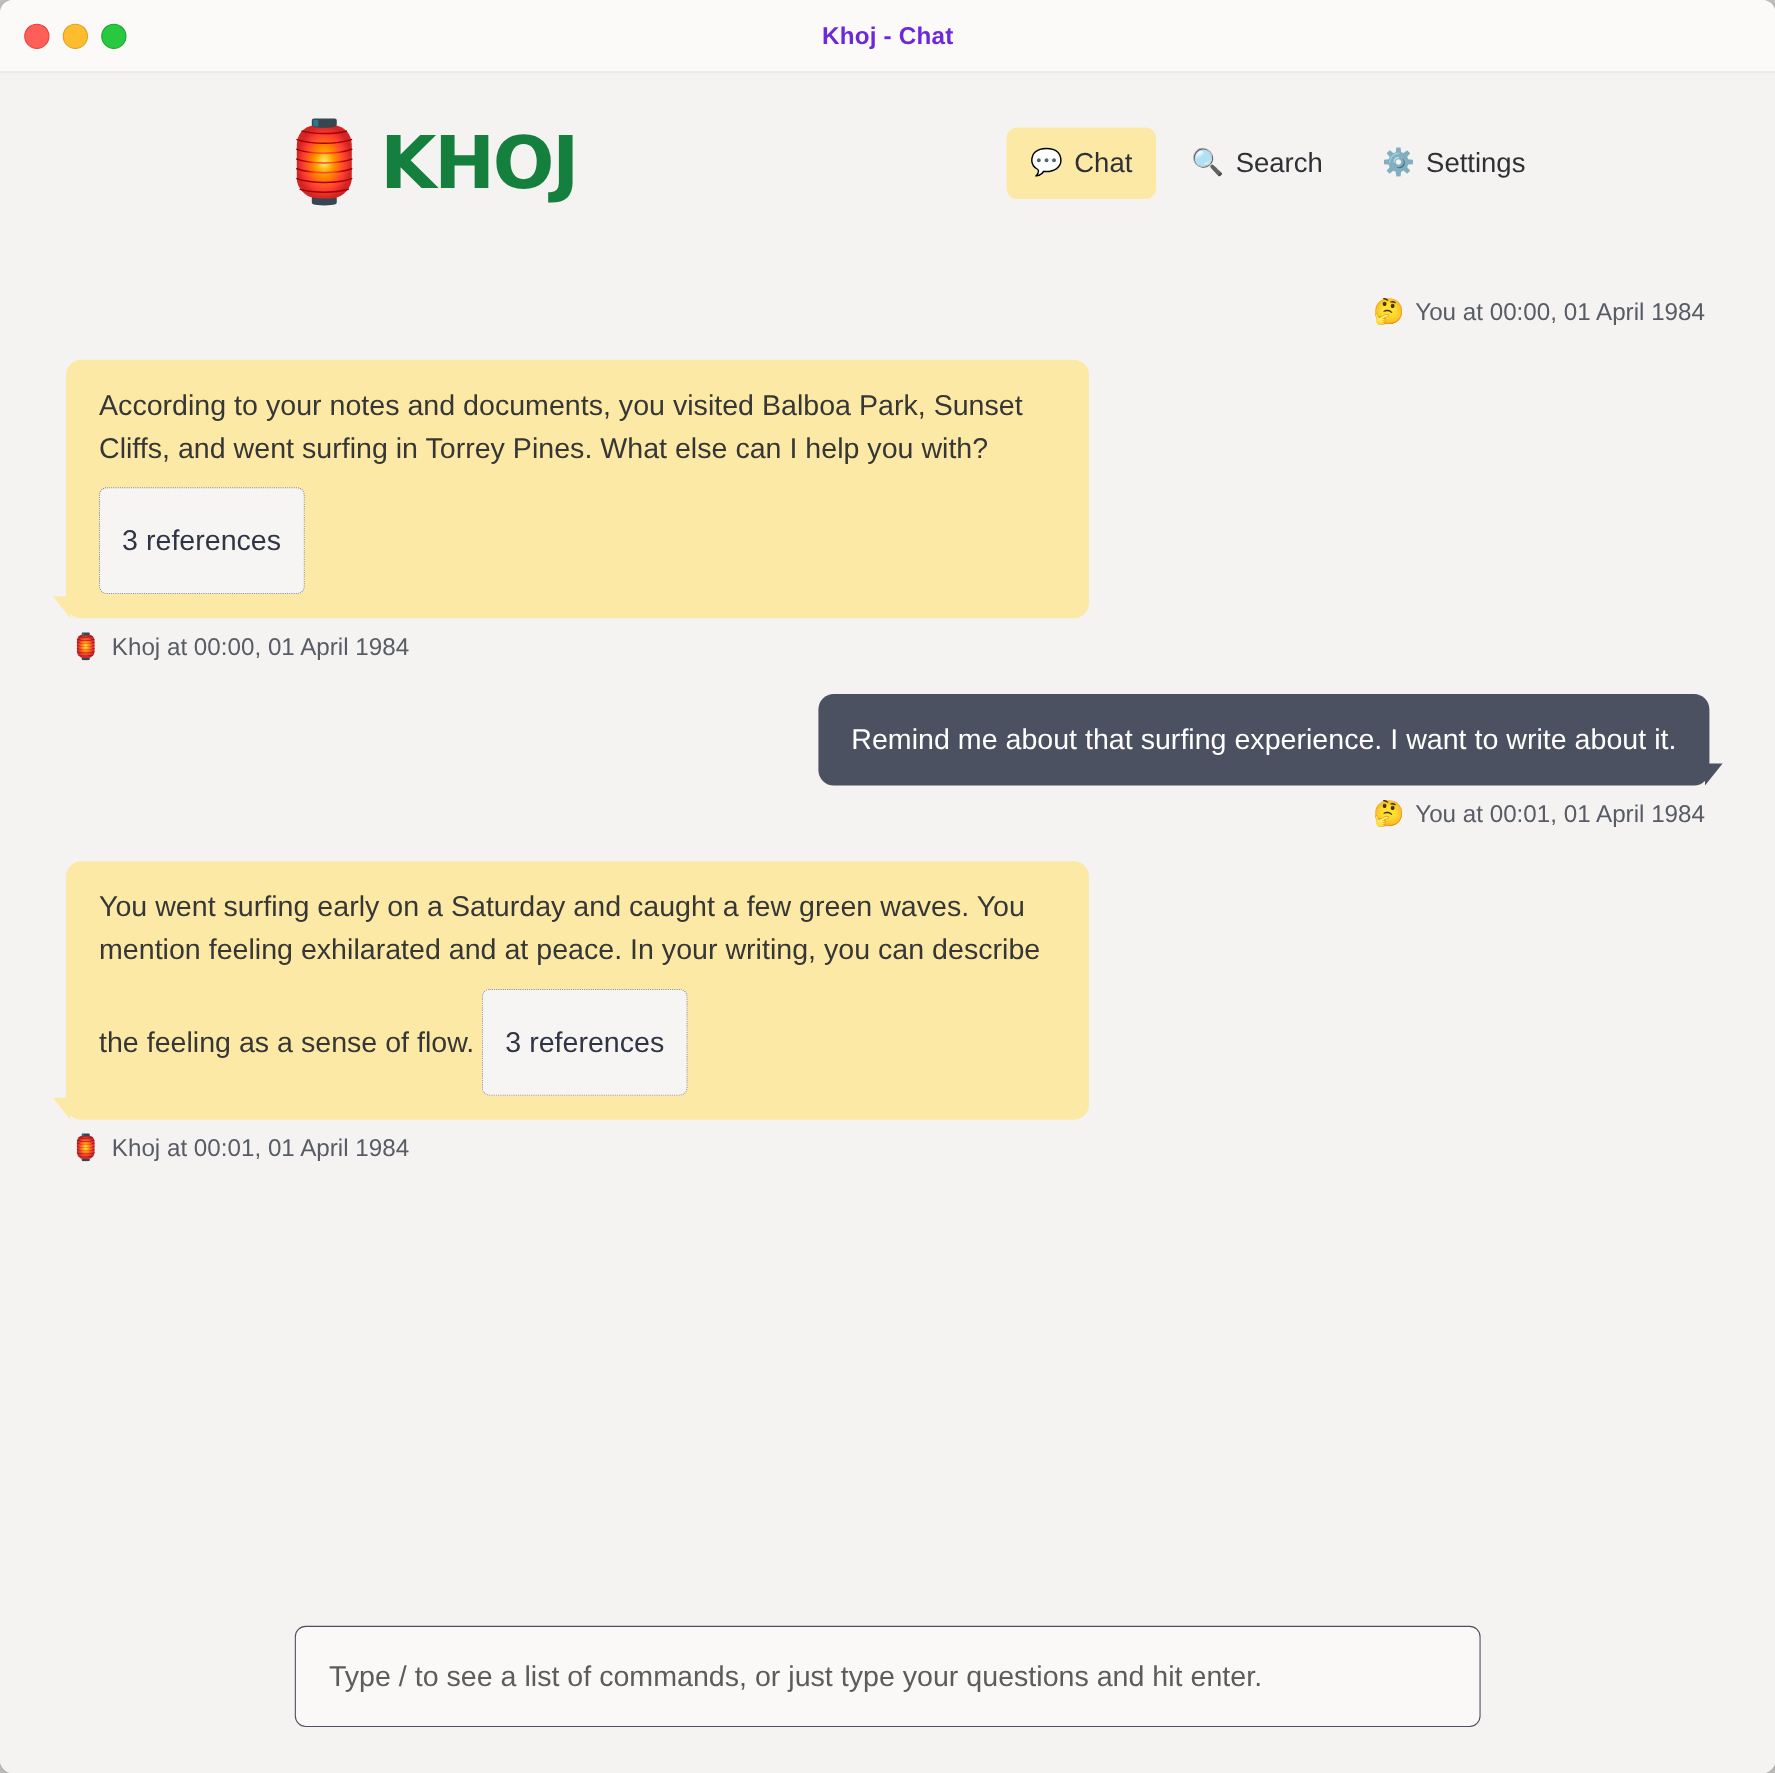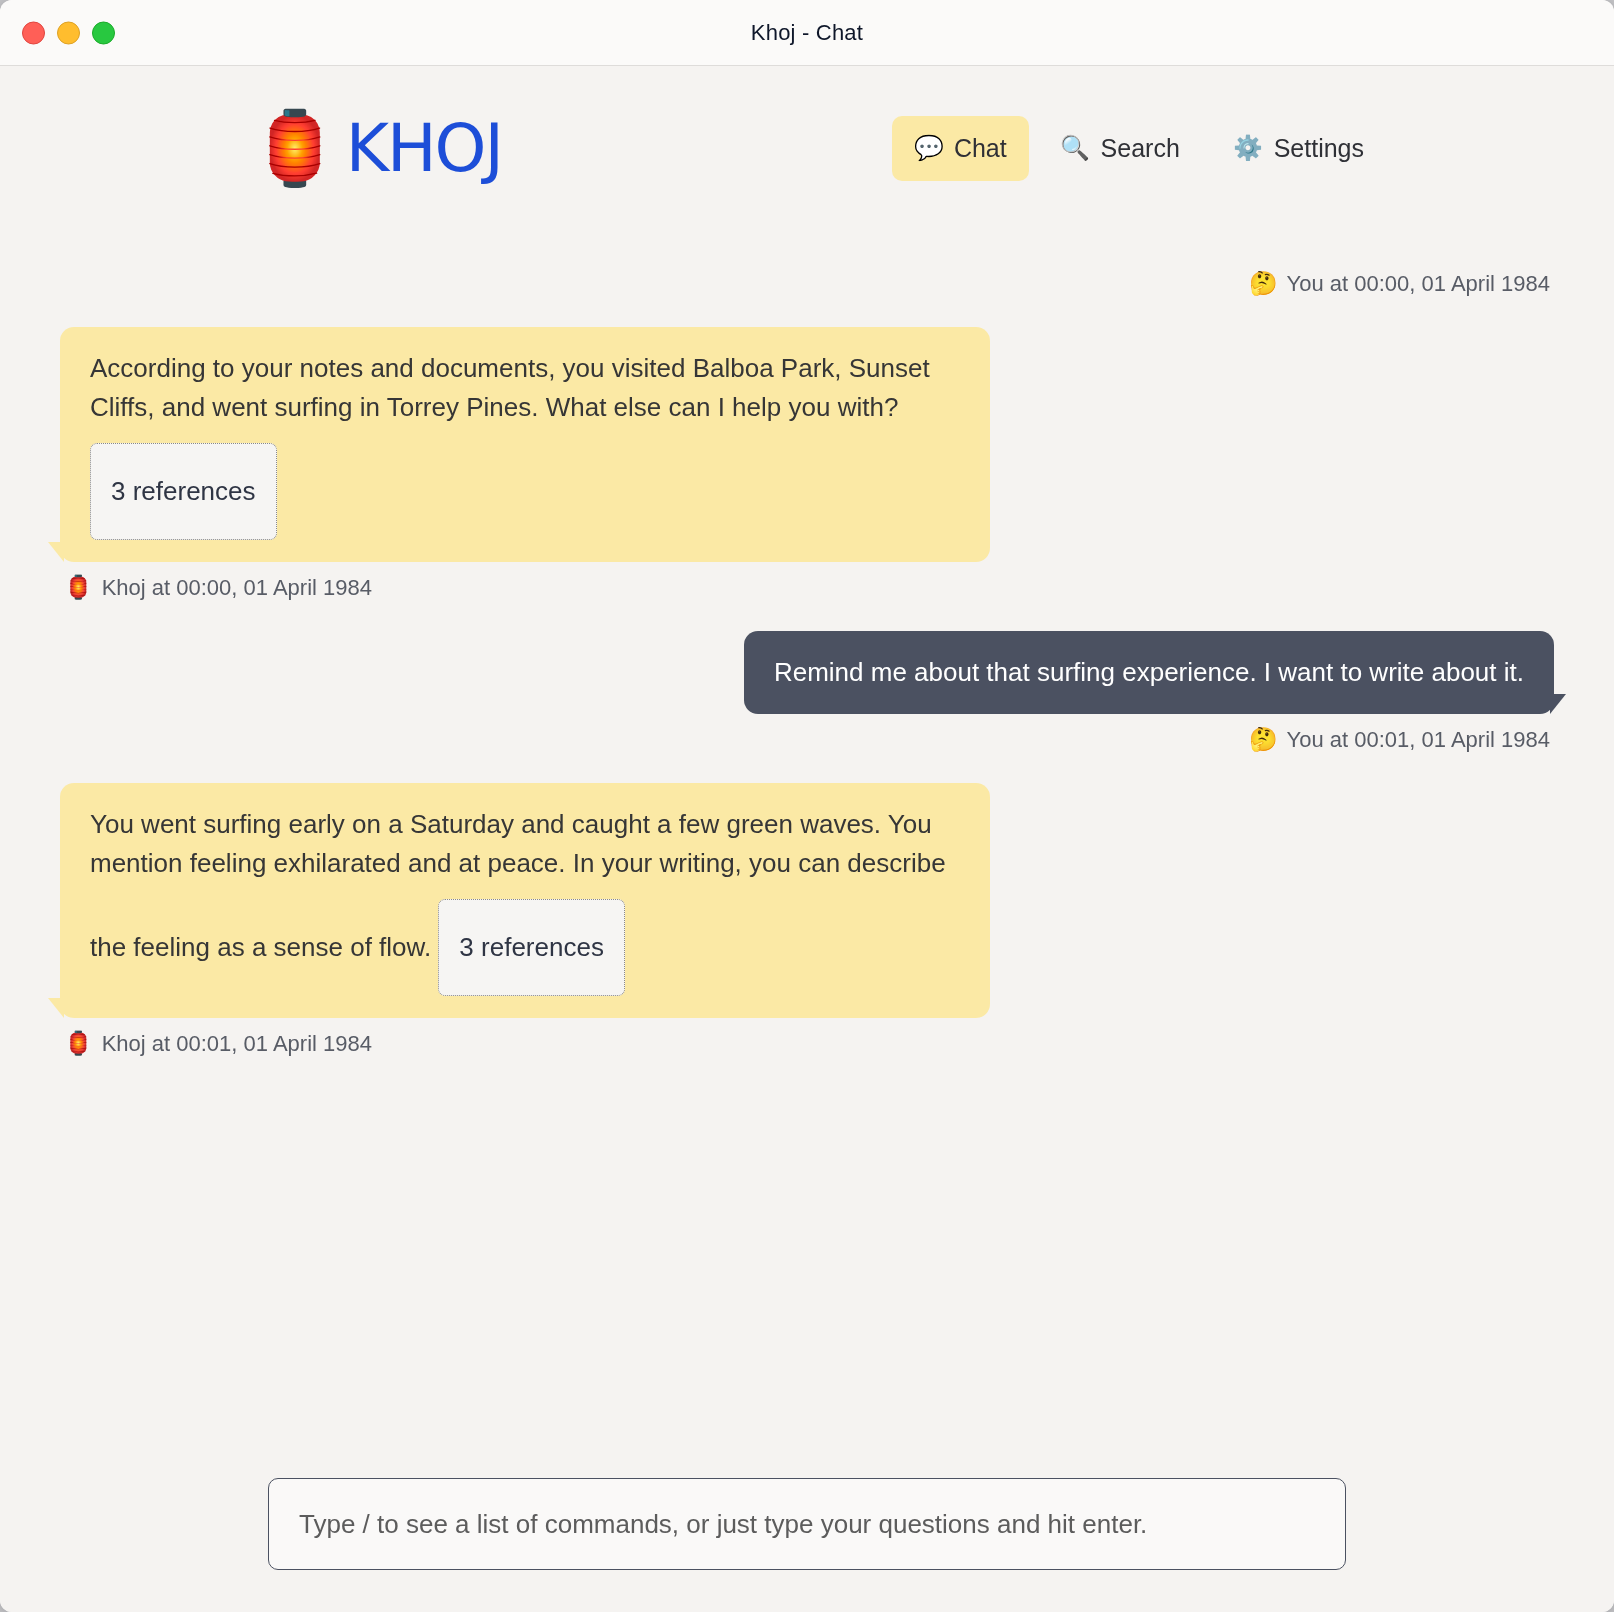--- a/index.html
+++ b/index.html
@@ -39,22 +39,22 @@
     width: 23px;
     height: 23px;
     border-radius: 50%;
     display: block;
   }
   .dot.close { background: #ff5f57; border: 1px solid #e0443e; }
   .dot.min { background: #ffbd2e; border: 1px solid #dea123; }
   .dot.max { background: #28c840; border: 1px solid #1aab29; }
   .window-title {
     font-size: 22px;
-    font-weight: normal;
-    color: #0f172a;
+    font-weight: bold;
+    color: #6d28d9;
     letter-spacing: 0.2px;
   }
   .content {
     position: relative;
     height: calc(100% - 66px);
     background: #f5f3f1;
     padding: 0 0 0 0;
   }
   .topbar {
     display: flex;
@@ -68,23 +68,23 @@
     margin-left: 190px;
     height: 100px;
   }
   .lantern {
     font-size: 72px;
     line-height: 1;
     filter: saturate(1.1);
   }
   .logo-word {
     font-size: 66px;
-    font-weight: normal;
+    font-weight: bold;
     letter-spacing: -2px;
-    color: #1d4ed8;
+    color: #15803d;
     font-family: "DejaVu Sans", sans-serif;
   }
   .nav {
     display: flex;
     align-items: center;
     gap: 10px;
     margin-left: 390px;
   }
   .nav-item {
     display: flex;

